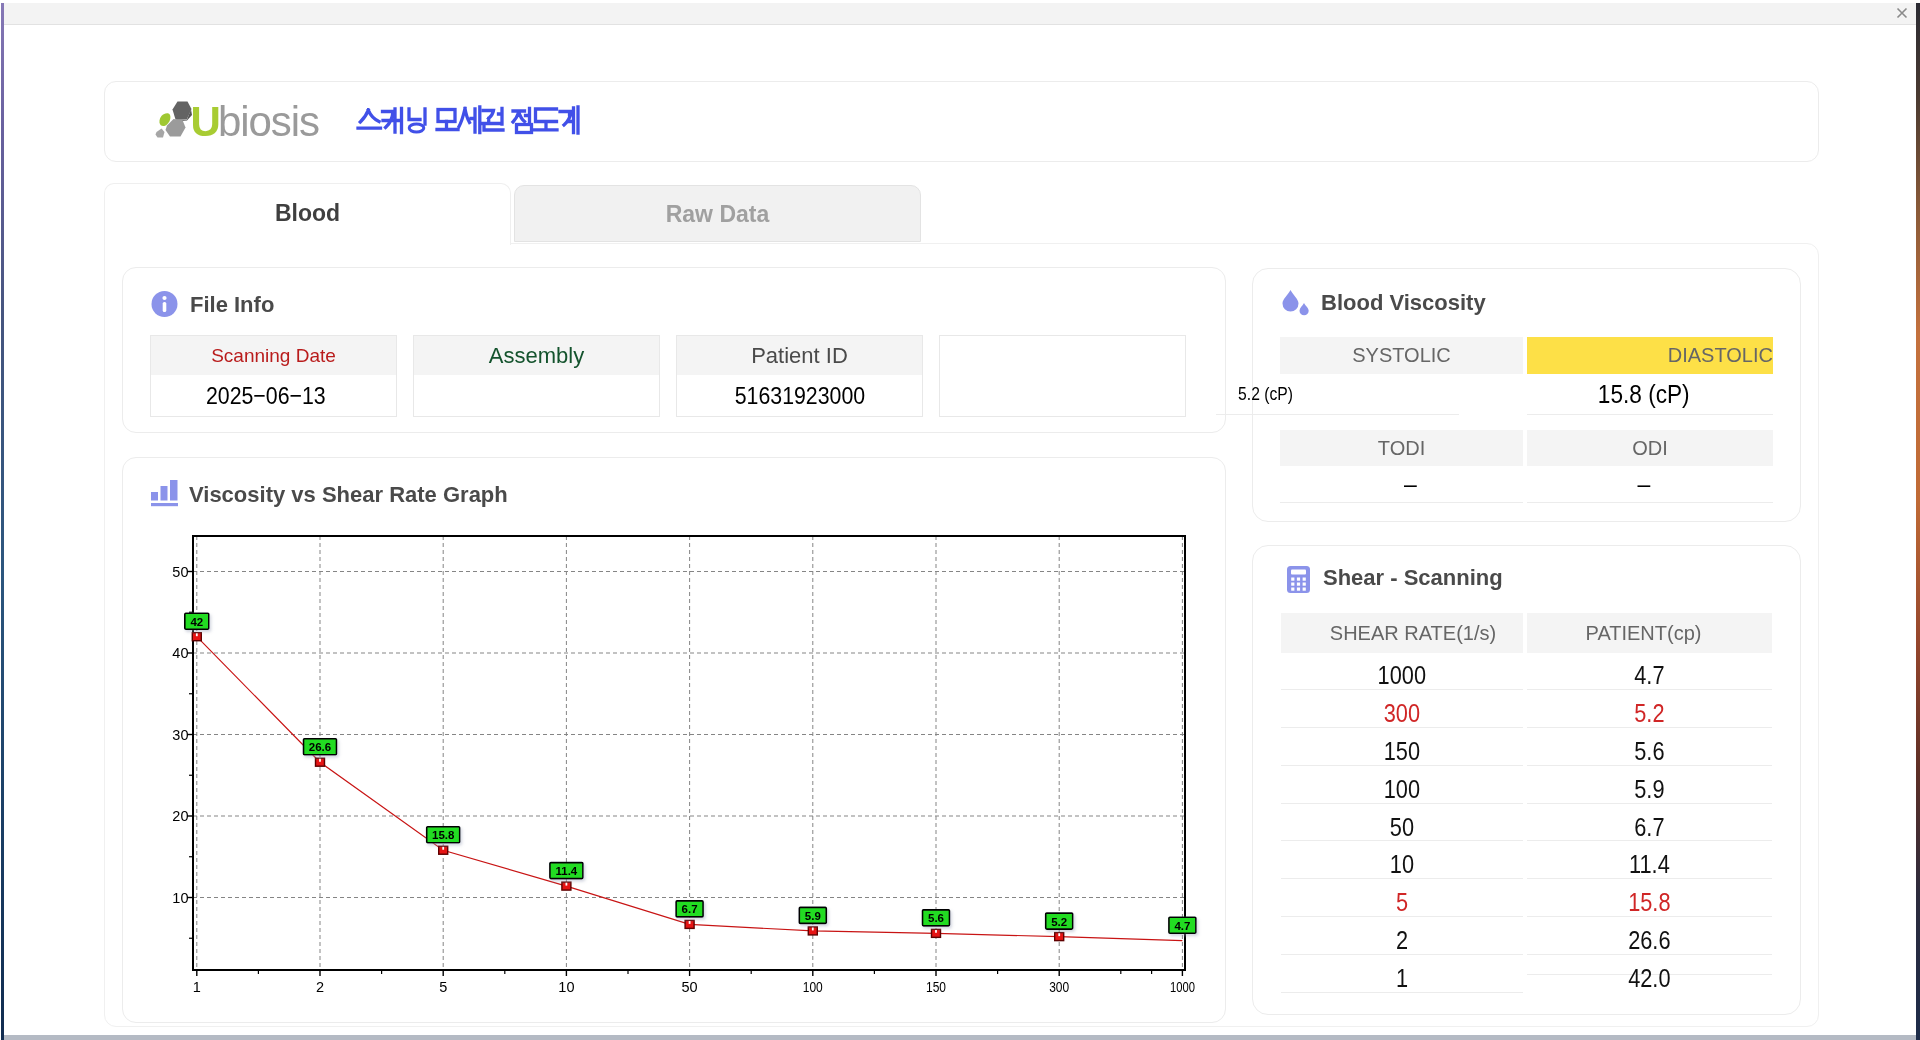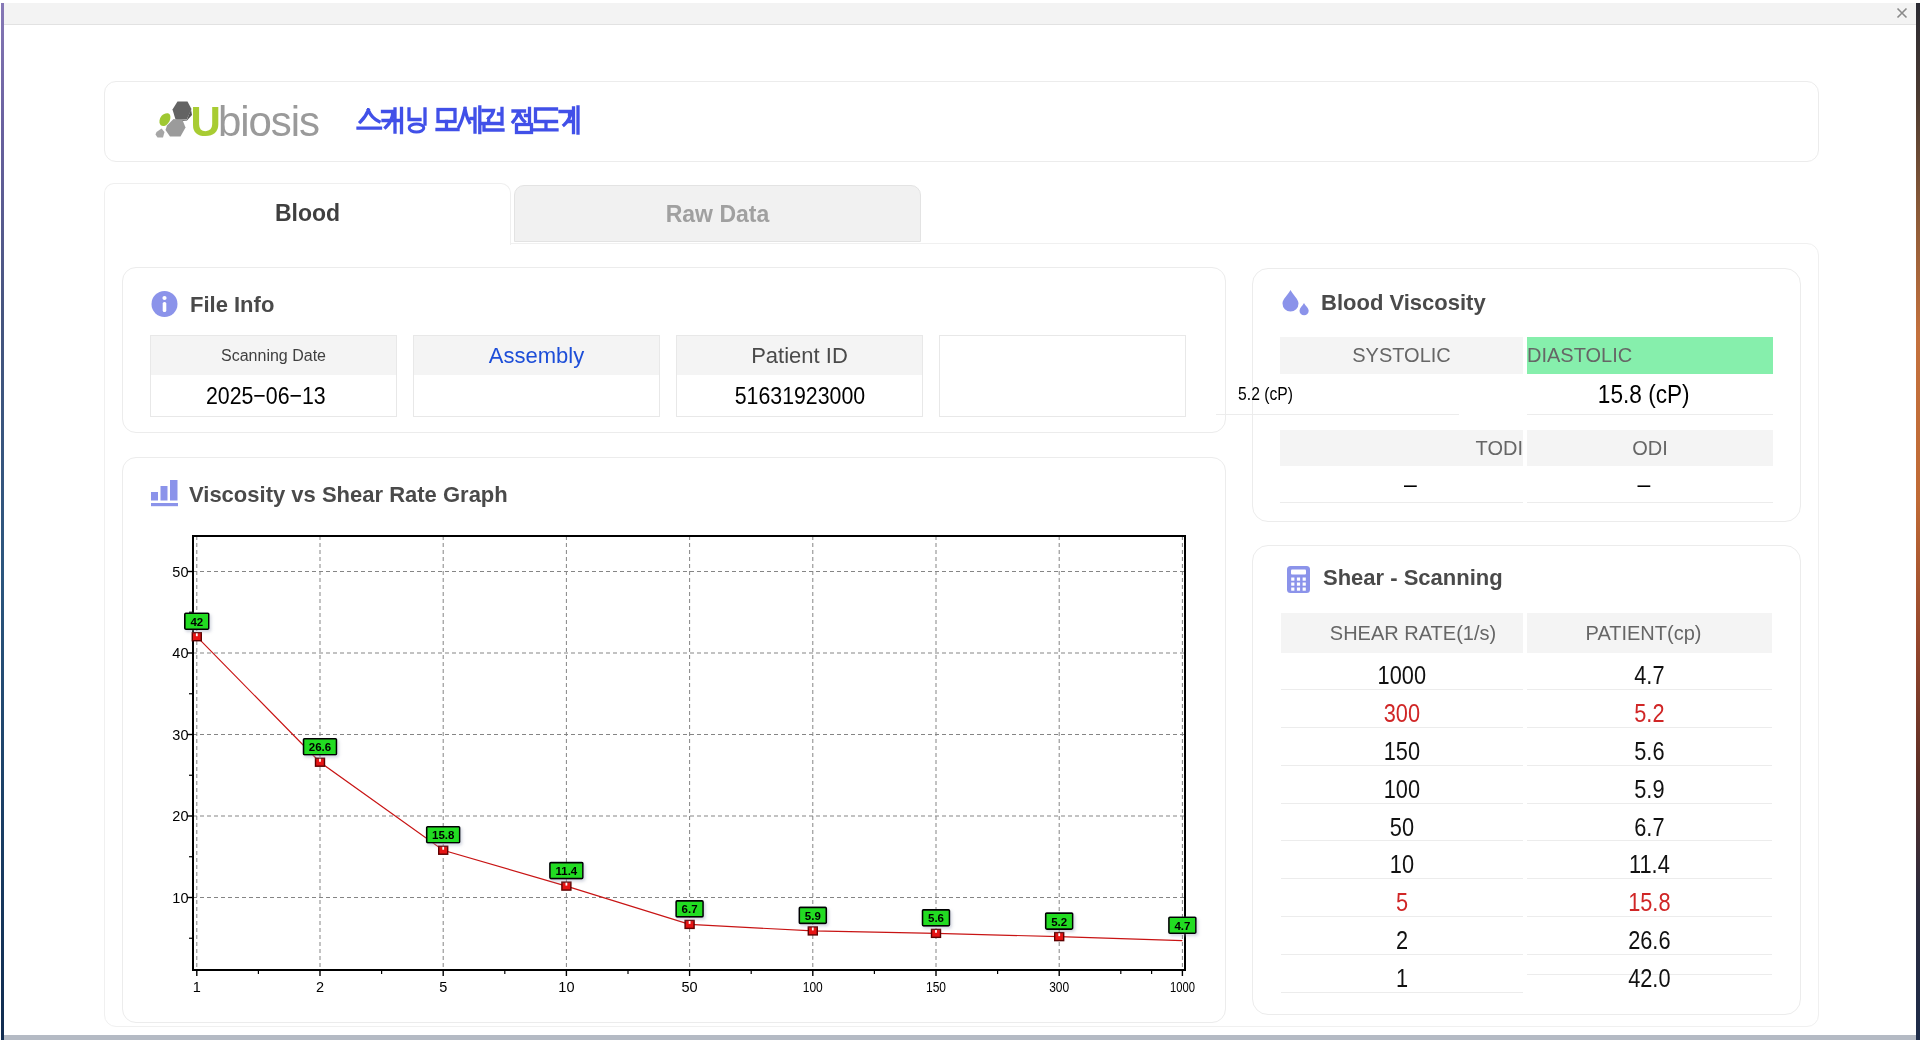--- a/index.html
+++ b/index.html
@@ -70,25 +70,25 @@
 
 <div class="card" style="left:122px;top:267px;width:1104px;height:166px;border-radius:14px;"></div>
 <svg class="abs" style="left:151px;top:290px;" width="28" height="28" viewBox="0 0 28 28">
   <circle cx="13.5" cy="14" r="13" fill="#8b93ea"></circle>
   <circle cx="13.5" cy="8" r="2.1" fill="#fff"></circle>
   <rect x="11.7" y="12" width="3.6" height="10" rx="1.6" fill="#fff"></rect>
 </svg>
 <div class="ttl" style="left:190px;top:292px;">File Info</div>
 
 <div class="abs" style="left:150px;top:335px;width:247px;height:82px;border:1px solid #e8e8e8;">
-  <div style="height:39px;background:#f4f4f4;text-align:center;line-height:39px;font-size:16px;color:#404040;">Scanning Date</div>
+  <div style="height:39px;background:#f4f4f4;text-align:center;line-height:39px;font-size:19px;color:#b91c1c;">Scanning Date</div>
   <div style="height:41px;text-align:center;line-height:41px;font-size:24.5px;color:#000;padding-right:16px;"><span style="display:inline-block;transform:scaleX(.87)">2025−06−13</span></div>
 </div>
 <div class="abs" style="left:413px;top:335px;width:247px;height:82px;border:1px solid #e8e8e8;">
-  <div style="height:39px;background:#f4f4f4;text-align:center;line-height:39px;font-size:22px;color:#1d4ed8;">Assembly</div>
+  <div style="height:39px;background:#f4f4f4;text-align:center;line-height:39px;font-size:22px;color:#14532d;">Assembly</div>
 </div>
 <div class="abs" style="left:676px;top:335px;width:247px;height:82px;border:1px solid #e8e8e8;">
   <div style="height:39px;background:#f4f4f4;text-align:center;line-height:39px;font-size:22px;color:#4a4a4a;">Patient ID</div>
   <div style="height:41px;text-align:center;line-height:41px;font-size:24.5px;color:#000;"><span style="display:inline-block;transform:scaleX(.87)">51631923000</span></div>
 </div>
 <div class="abs" style="left:939px;top:335px;width:247px;height:82px;border:1px solid #e8e8e8;">
   <div style="height:41px;"></div>
 </div>
 
 <div class="card" style="left:122px;top:457px;width:1104px;height:566px;border-radius:14px;"></div>
@@ -199,24 +199,24 @@
     <text x="1060.4" y="472.695" text-anchor="middle" font-size="11.5" font-weight="bold" fill="#000">4.7</text>
   </svg>
 
 <div class="card" style="left:1252px;top:268px;width:549px;height:254px;"></div>
 <svg class="abs" style="left:1281px;top:289px;" width="30" height="29" viewBox="0 0 30 29">
   <path d="M9.5 1 C7 6 1.5 10 1.5 14.5 A8 8 0 0 0 17.5 14.5 C17.5 10 12 6 9.5 1 Z" fill="#8b93ea"></path>
   <path d="M23 14 C21.7 16.7 18.5 19 18.5 21.7 A4.6 4.6 0 0 0 27.7 21.7 C27.7 19 24.3 16.7 23 14 Z" fill="#8b93ea"></path>
 </svg>
 <div class="ttl" style="left:1321px;top:290px;">Blood Viscosity</div>
 <div class="abs" style="left:1280px;top:337px;width:243px;height:37px;background:#f4f4f4;text-align:center;line-height:37px;"><span class="hdrcell">SYSTOLIC</span></div>
-<div class="abs" style="left:1527px;top:337px;width:246px;height:37px;background:#86efac;text-align:left;line-height:37px;"><span class="hdrcell">DIASTOLIC</span></div>
+<div class="abs" style="left:1527px;top:337px;width:246px;height:37px;background:#fde047;text-align:right;line-height:37px;"><span class="hdrcell">DIASTOLIC</span></div>
 <div class="abs" style="left:1216px;top:374px;width:243px;height:41px;border-bottom:1px solid #ececec;text-align:left;line-height:40px;font-size:18px;padding-left:18px;"><span style="display:inline-block;transform:scaleX(.87)">5.2 (cP)</span></div>
 <div class="abs" style="left:1527px;top:374px;width:246px;height:41px;border-bottom:1px solid #ececec;text-align:center;line-height:40px;font-size:26px;padding-right:12px;"><span style="display:inline-block;transform:scaleX(.87)">15.8 (cP)</span></div>
-<div class="abs" style="left:1280px;top:430px;width:243px;height:36px;background:#f4f4f4;text-align:right;line-height:36px;"><span class="hdrcell">TODI</span></div>
+<div class="abs" style="left:1280px;top:430px;width:243px;height:36px;background:#f4f4f4;text-align:center;line-height:36px;"><span class="hdrcell">TODI</span></div>
 <div class="abs" style="left:1527px;top:430px;width:246px;height:36px;background:#f4f4f4;text-align:center;line-height:36px;"><span class="hdrcell">ODI</span></div>
 <div class="abs" style="left:1280px;top:466px;width:243px;height:37px;border-bottom:1px solid #ececec;text-align:center;line-height:36px;font-size:23px;padding-left:18px;">–</div>
 <div class="abs" style="left:1527px;top:466px;width:246px;height:37px;border-bottom:1px solid #ececec;text-align:center;line-height:36px;font-size:23px;padding-right:12px;">–</div>
 
 <div class="card" style="left:1252px;top:545px;width:549px;height:470px;"></div>
 <svg class="abs" style="left:1287px;top:566px;" width="24" height="27" viewBox="0 0 24 27">
   <rect x="0" y="0" width="23" height="27" rx="3.5" fill="#8b93ea"></rect>
   <rect x="4" y="3.5" width="15" height="5" rx="1" fill="#fff"></rect>
   <g fill="#fff">
     <rect x="4.2" y="11.5" width="3.2" height="3.2"></rect>

